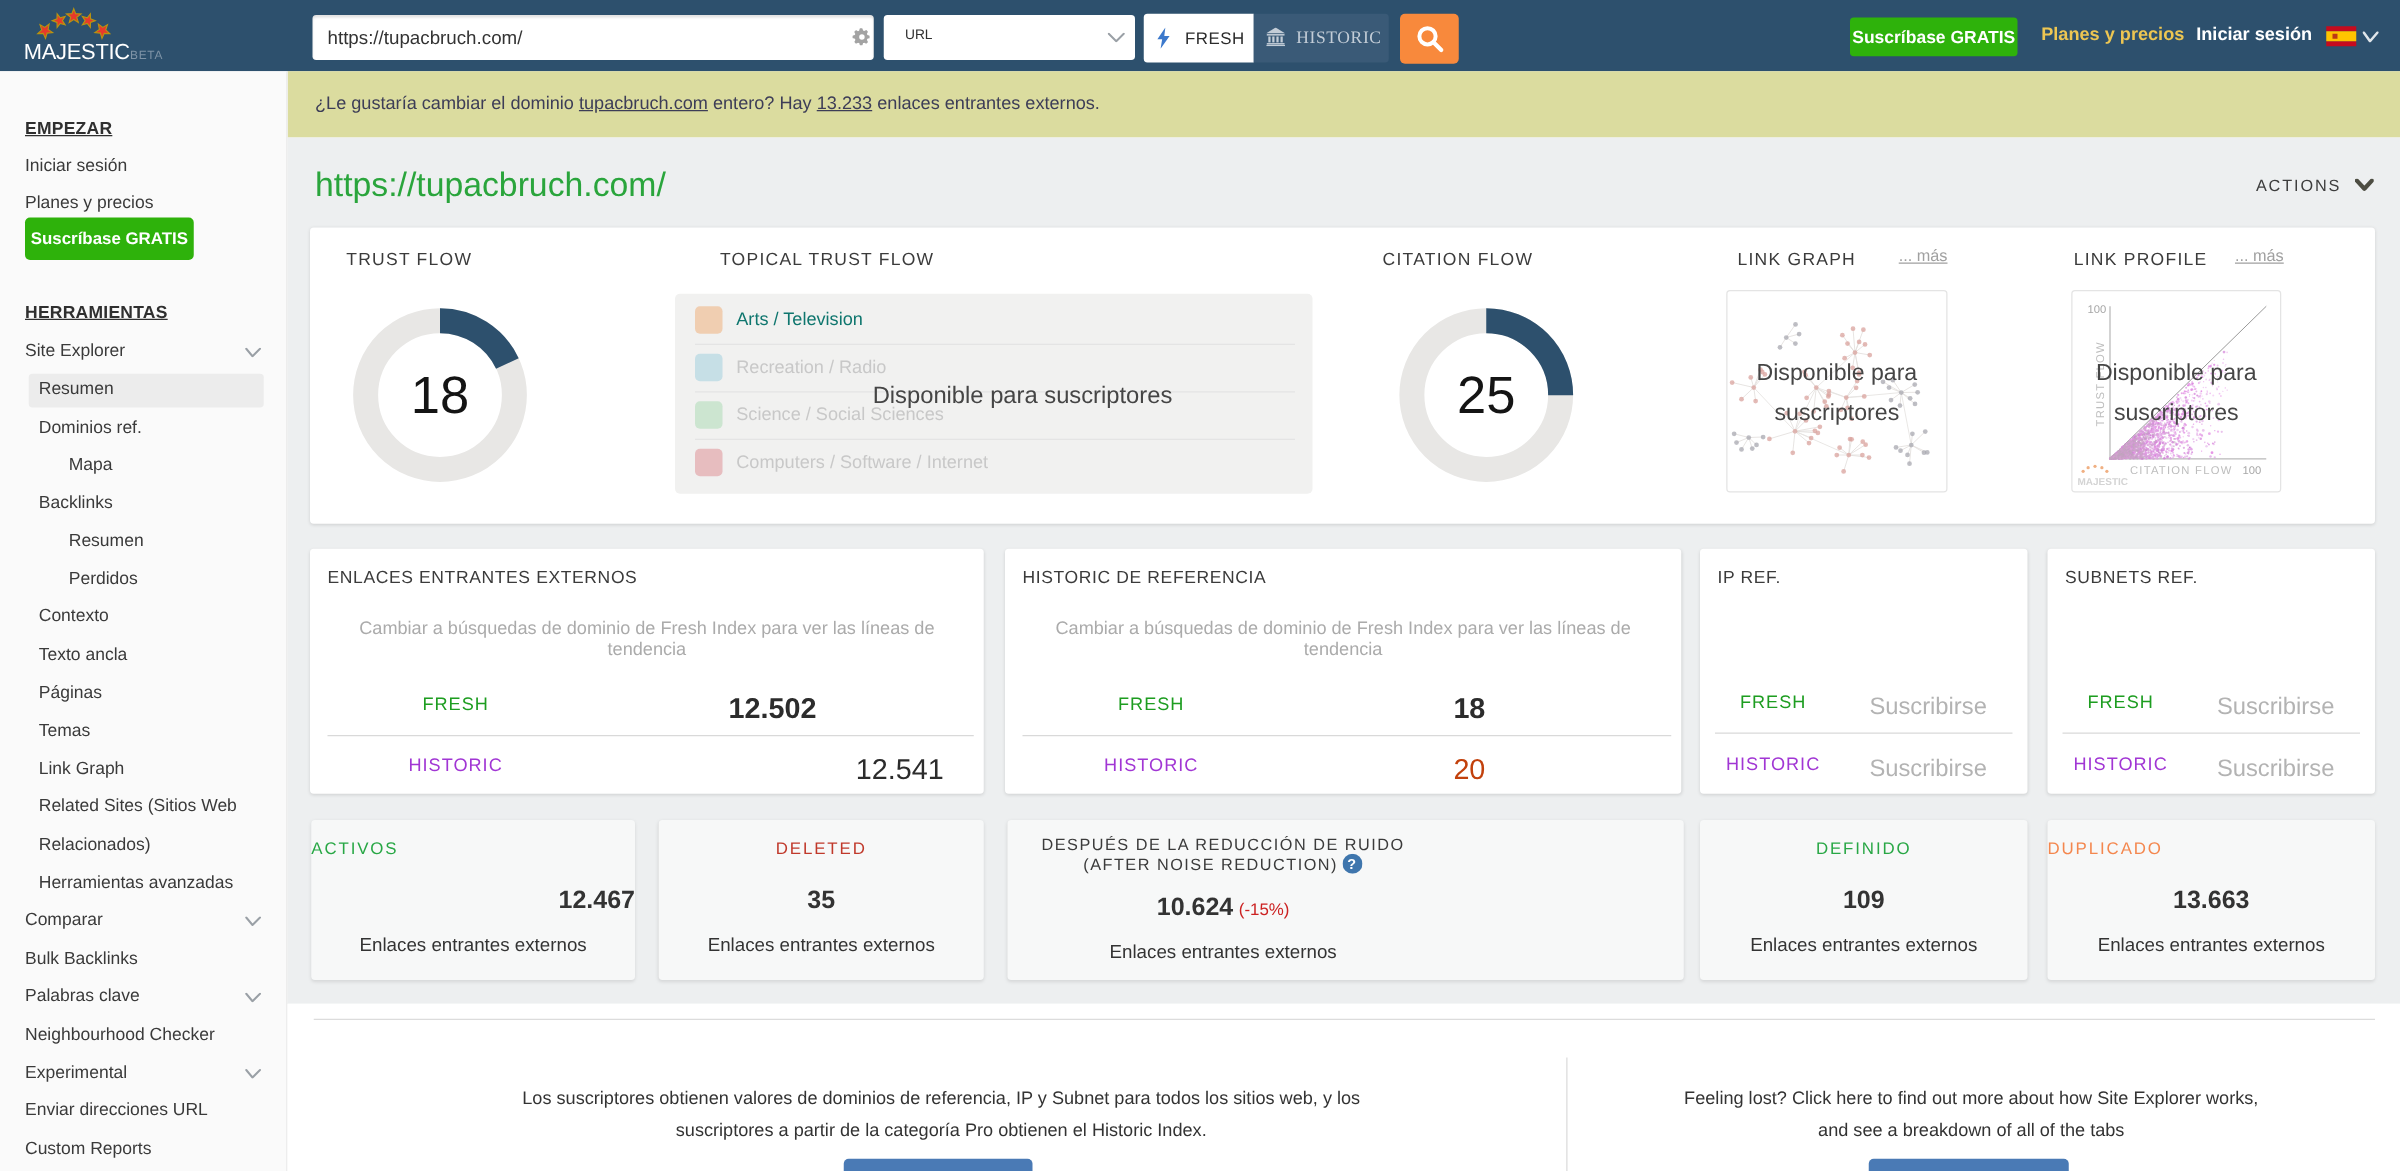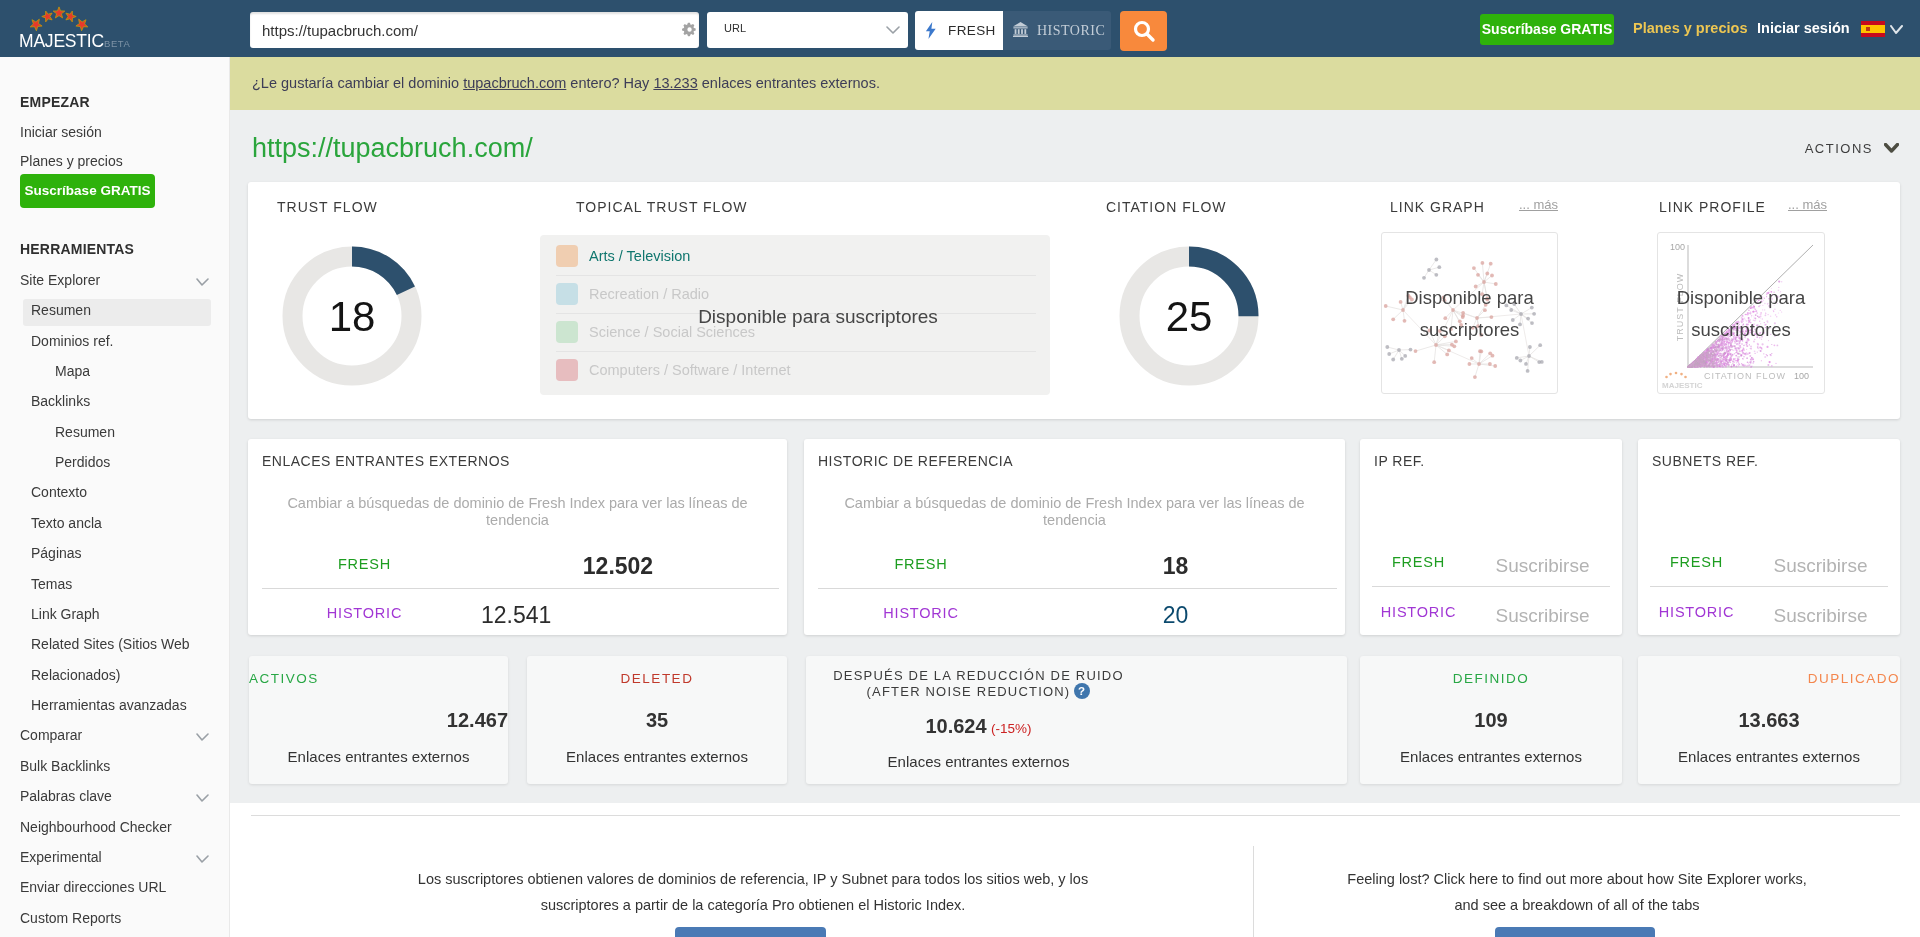--- a/index.html
+++ b/index.html
@@ -1,20 +1,20 @@
 <!DOCTYPE html>
 <html><head><meta charset="utf-8"><style>
 * { margin:0; padding:0; box-sizing:border-box; }
 html,body { width:1920px; height:937px; overflow:hidden; font-family:"Liberation Sans",sans-serif; background:#fff; }
 #header { position:absolute; left:0; top:0; width:1920px; height:57px; background:#2d506d; }
 #banner { position:absolute; left:230px; top:57px; width:1690px; height:53px; background:#dbdc9f; font-size:14.5px; color:#3d3d57; line-height:53px; padding-left:22px; }
 .bu { text-decoration:underline; }
 #sidebar { position:absolute; left:0; top:57px; width:230px; height:880px; background:#fafafa; border-right:1px solid #e9e9e9; }
 #mainbg { position:absolute; left:230px; top:110px; width:1690px; height:693px; background:#edeff0; }
-.sh { position:absolute; font-size:14px; font-weight:bold; color:#2f2f2f; letter-spacing:0.2px; }
+.sh { position:absolute; font-size:14px; font-weight:bold; color:#2f2f2f; letter-spacing:0.2px;text-decoration:underline; }
 .si { position:absolute; font-size:14px; color:#3a3a3a; }
 .card { position:absolute; background:#fff; border-radius:3px; box-shadow:0 1px 3px rgba(0,0,0,0.13); }
 .card3 { position:absolute; background:#f7f8f8; border-radius:3px; box-shadow:0 1px 3px rgba(0,0,0,0.10); }
 .clab { position:absolute; font-size:14px; letter-spacing:1px; color:#3b3b3b; }
 .ctit { position:absolute; font-size:14px; letter-spacing:0.5px; color:#3b3b3b; }
 .mas { position:absolute; font-size:13px; color:#a0a0a0; text-decoration:underline; text-align:right; }
 </style></head>
 <body>
 
 <div id="header">
@@ -2707,29 +2707,29 @@
   </svg>
 <div style="position:absolute;left:1657px;top:282px;width:168px;text-align:center;font-size:18.5px;color:#454545;line-height:32px">Disponible para<br>suscriptores</div>
 
 <div class="card" style="left:248px;top:439px;width:539px;height:196px"></div>
 <div class="ctit" style="left:262px;top:453px">ENLACES ENTRANTES EXTERNOS</div>
 <div style="position:absolute;left:248px;top:495px;width:539px;text-align:center;font-size:14.5px;line-height:17px;color:#ababab">Cambiar a búsquedas de dominio de Fresh Index para ver las líneas de<br>tendencia</div>
 <div style="position:absolute;left:248px;top:556px;width:233px;text-align:center;font-size:14.5px;letter-spacing:0.8px;color:#1d9d20">FRESH</div>
 <div style="position:absolute;left:481px;top:553px;width:274px;text-align:center;font-size:23px;font-weight:bold;color:#2c2c2c">12.502</div>
 <div style="position:absolute;left:262px;top:588px;width:517px;height:1px;background:#d9d9d9"></div>
 <div style="position:absolute;left:248px;top:605px;width:233px;text-align:center;font-size:14.5px;letter-spacing:0.8px;color:#a136d4">HISTORIC</div>
-<div style="position:absolute;left:481px;top:602px;width:274px;text-align:left;font-size:23px;color:#2c2c2c">12.541</div>
+<div style="position:absolute;left:481px;top:602px;width:274px;text-align:right;font-size:23px;color:#2c2c2c">12.541</div>
 <div class="card" style="left:804px;top:439px;width:541px;height:196px"></div>
 <div class="ctit" style="left:818px;top:453px">HISTORIC DE REFERENCIA</div>
 <div style="position:absolute;left:804px;top:495px;width:541px;text-align:center;font-size:14.5px;line-height:17px;color:#ababab">Cambiar a búsquedas de dominio de Fresh Index para ver las líneas de<br>tendencia</div>
 <div style="position:absolute;left:804px;top:556px;width:234px;text-align:center;font-size:14.5px;letter-spacing:0.8px;color:#1d9d20">FRESH</div>
 <div style="position:absolute;left:1038px;top:553px;width:275px;text-align:center;font-size:23px;font-weight:bold;color:#2c2c2c">18</div>
 <div style="position:absolute;left:818px;top:588px;width:519px;height:1px;background:#d9d9d9"></div>
 <div style="position:absolute;left:804px;top:605px;width:234px;text-align:center;font-size:14.5px;letter-spacing:0.8px;color:#a136d4">HISTORIC</div>
-<div style="position:absolute;left:1038px;top:602px;width:275px;text-align:center;font-size:23px;color:#0c4a6e">20</div>
+<div style="position:absolute;left:1038px;top:602px;width:275px;text-align:center;font-size:23px;color:#c2410c">20</div>
 <div class="card" style="left:1360px;top:439px;width:262px;height:196px"></div>
 <div class="ctit" style="left:1374px;top:453px">IP REF.</div>
 <div style="position:absolute;left:1360px;top:554px;width:117px;text-align:center;font-size:14.5px;letter-spacing:0.8px;color:#1d9d20">FRESH</div>
 <div style="position:absolute;left:1477px;top:555px;width:131px;text-align:center;font-size:19px;color:#b3b3b3">Suscribirse</div>
 <div style="position:absolute;left:1372px;top:586px;width:238px;height:1px;background:#d9d9d9"></div>
 <div style="position:absolute;left:1360px;top:604px;width:117px;text-align:center;font-size:14.5px;letter-spacing:0.8px;color:#a136d4">HISTORIC</div>
 <div style="position:absolute;left:1477px;top:605px;width:131px;text-align:center;font-size:19px;color:#b3b3b3">Suscribirse</div>
 <div class="card" style="left:1638px;top:439px;width:262px;height:196px"></div>
 <div class="ctit" style="left:1652px;top:453px">SUBNETS REF.</div>
 <div style="position:absolute;left:1638px;top:554px;width:117px;text-align:center;font-size:14.5px;letter-spacing:0.8px;color:#1d9d20">FRESH</div>
@@ -2751,21 +2751,21 @@
       <circle cx="8" cy="8" r="8" fill="#3f76ad"></circle>
       <text x="8" y="12" text-anchor="middle" font-size="11.5" font-weight="bold" fill="#fff" font-family="Liberation Sans">?</text>
     </svg></div>
 <div style="position:absolute;left:806px;top:715px;width:345px;text-align:center;color:#333"><span style="font-size:20px;font-weight:bold">10.624</span> <span style="font-size:13.5px;color:#cc2222">(-15%)</span></div>
 <div style="position:absolute;left:806px;top:753px;width:345px;text-align:center;font-size:15px;color:#333">Enlaces entrantes externos</div>
 <div class="card3" style="left:1360px;top:656px;width:262px;height:128px"></div>
 <div style="position:absolute;left:1360px;top:671px;width:262px;text-align:center;font-size:13.5px;letter-spacing:1.5px;color:#28a745">DEFINIDO</div>
 <div style="position:absolute;left:1360px;top:709px;width:262px;text-align:center;font-size:20px;font-weight:bold;color:#333">109</div>
 <div style="position:absolute;left:1360px;top:748px;width:262px;text-align:center;font-size:15px;color:#333">Enlaces entrantes externos</div>
 <div class="card3" style="left:1638px;top:656px;width:262px;height:128px"></div>
-<div style="position:absolute;left:1638px;top:671px;width:262px;text-align:right;font-size:13.5px;letter-spacing:1.5px;color:#f4874e">DUPLICADO</div>
+<div style="position:absolute;left:1638px;top:671px;width:262px;text-align:left;font-size:13.5px;letter-spacing:1.5px;color:#f4874e">DUPLICADO</div>
 <div style="position:absolute;left:1638px;top:709px;width:262px;text-align:center;font-size:20px;font-weight:bold;color:#333">13.663</div>
 <div style="position:absolute;left:1638px;top:748px;width:262px;text-align:center;font-size:15px;color:#333">Enlaces entrantes externos</div>
 
 <div style="position:absolute;left:230px;top:803px;width:1690px;height:134px;background:#fff"></div>
 <div style="position:absolute;left:251px;top:815px;width:1649px;height:1px;background:#dcdcdc"></div>
 <div style="position:absolute;left:1253px;top:846px;width:1px;height:91px;background:#dcdcdc"></div>
 <div style="position:absolute;left:350px;top:866px;width:806px;text-align:center;font-size:14.5px;line-height:26px;color:#333;white-space:nowrap">Los suscriptores obtienen valores de dominios de referencia, IP y Subnet para todos los sitios web, y los<br>suscriptores a partir de la categoría Pro obtienen el Historic Index.</div>
 <div style="position:absolute;left:1290px;top:866px;width:574px;text-align:center;font-size:14.5px;line-height:26px;color:#333;white-space:nowrap">Feeling lost? Click here to find out more about how Site Explorer works,<br>and see a breakdown of all of the tabs</div>
 <div style="position:absolute;left:675px;top:927px;width:151px;height:10px;background:#4a7ab5;border-radius:4px 4px 0 0"></div>
 <div style="position:absolute;left:1495px;top:927px;width:160px;height:10px;background:#4a7ab5;border-radius:4px 4px 0 0"></div>

